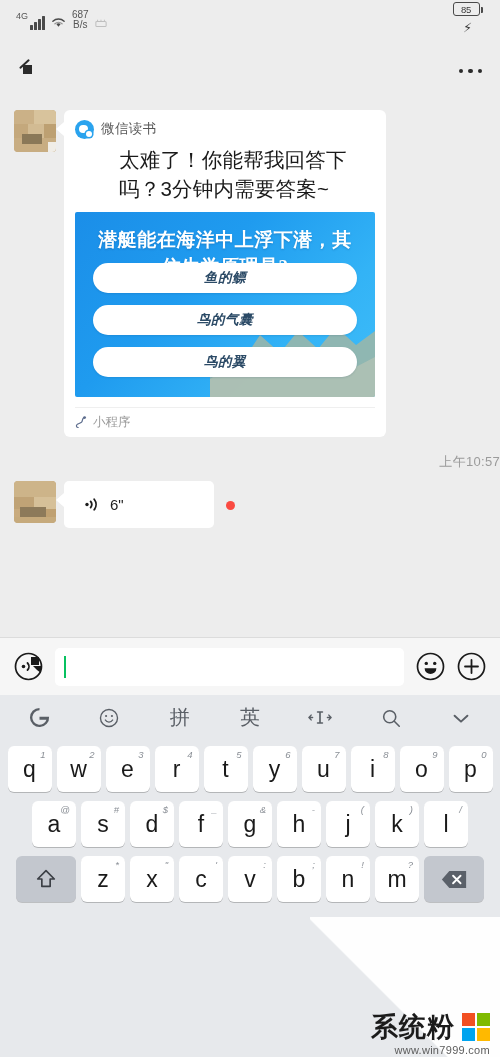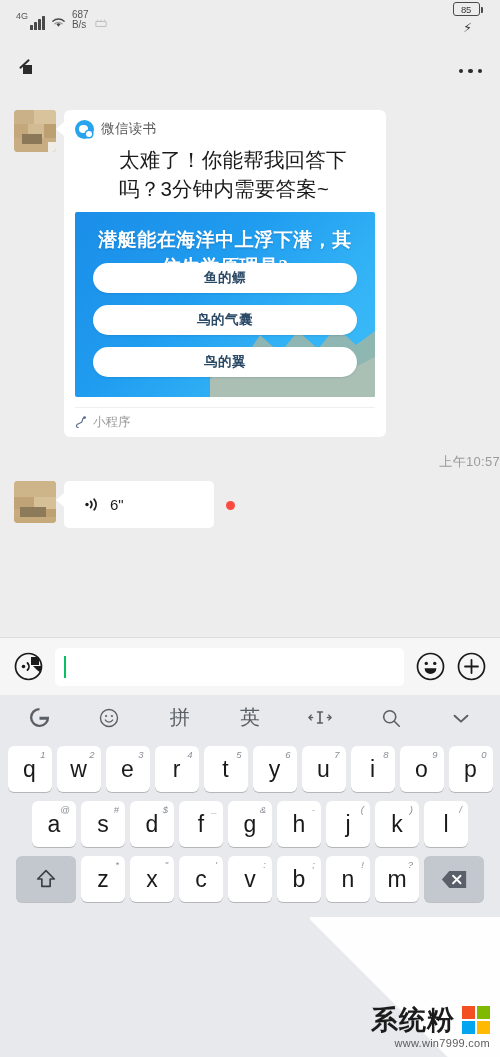--- a/index.html
+++ b/index.html
@@ -24,21 +24,21 @@
   .sb-right{ display:flex; align-items:center; gap:5px;flex-direction:column; }
   .net-type{ font-size:9px; line-height:9px; margin-bottom:9px; margin-right:-3px; color:#555; }
   .bars{ display:flex; align-items:flex-end; gap:1.5px; height:15px; }
   .bars i{ width:2.6px; background:#4a4a4a; display:block; border-radius:.5px; }
   .bars i:nth-child(1){height:5px}
   .bars i:nth-child(2){height:8px}
   .bars i:nth-child(3){height:11px}
   .bars i:nth-child(4){height:14px}
   .wifi{ width:17px; height:14px; position:relative; margin-bottom:1px;}
   .wifi svg{ display:block; }
-  .speed{ font-size:10px; line-height:10px; color:#555; text-align:left; margin-bottom:0px;}
+  .speed{ font-size:10px; line-height:10px; color:#555; text-align:center; margin-bottom:0px;}
   .speed b{ display:block; font-weight:400; }
   .alarmish{ width:14px;height:12px;margin-bottom:2px;opacity:.55; }
   .eye{ width:19px;height:14px; }
   .battery{
     width:27px;height:14px;border:1.4px solid #4a4a4a;border-radius:3px;
     display:flex;align-items:center;justify-content:center;
     font-size:9.5px; color:#3a3a3a; position:relative; letter-spacing:-.2px;
   }
   .battery:after{
     content:""; position:absolute; right:-4px; top:4px;
@@ -124,20 +124,21 @@
     padding:0 14px; text-shadow:0 1px 2px rgba(0,60,120,.28);
     letter-spacing:.5px;
   }
   .opts{ position:absolute; left:18px; right:18px; bottom:20px; }
   .opt{
     height:30px; background:#fff; border-radius:16px;
     display:flex; align-items:center; justify-content:center;
     font-size:13.5px; color:#2b4a66; font-weight:600;
     margin-top:12px; box-shadow:0 1px 2px rgba(0,40,80,.12);
     letter-spacing:.5px;
+    font-style:italic;
   }
   .mp-foot{
     border-top:1px solid #efefef; margin-top:10px;
     height:30px; display:flex; align-items:center; gap:6px;
     font-size:12.5px; color:#9a9a9a;
   }
   .mp-foot-icon{ width:12px;height:13px; }
 
   .timestamp{
     text-align:right; font-size:13px; color:#9b9b9b;
@@ -204,21 +205,21 @@
   .key.space .rdot{ position:absolute; right:16px; bottom:12px; font-size:15px; color:#6b7077;}
   .key.smiley{ width:58px; font-size:19px; color:#4d5257; }
   .key.enter{ width:58px; background:#3e7fe0; }
 
   
   .watermark{
     position:absolute; right:0; bottom:0; width:190px; height:140px;
     pointer-events:none;
     background:linear-gradient(225deg, rgba(255,255,255,.97) 0 58%, rgba(255,255,255,0) 58.6%);
   }
-  .wm-inner{ position:absolute; right:10px; bottom:8px; text-align:right;margin-top:37px; }
+  .wm-inner{ position:absolute; right:10px; bottom:1px; text-align:right;margin-top:37px; }
   .wm-logo{ display:inline-grid; grid-template-columns:13px 13px; grid-gap:2px; vertical-align:middle; }
   .wm-logo i{ display:block; width:13px;height:13px; }
   .wm-text{ font-size:27px; font-weight:bold; color:#1b1b1b; letter-spacing:1px; line-height:1;}
   .wm-url{ font-size:11px; color:#5c5c5c; margin-top:3px; letter-spacing:.3px;}
   .wm-row{ display:flex; align-items:center; gap:7px; justify-content:flex-end;}
 </style>
 </head>
 <body>
 
 <div class="statusbar">

